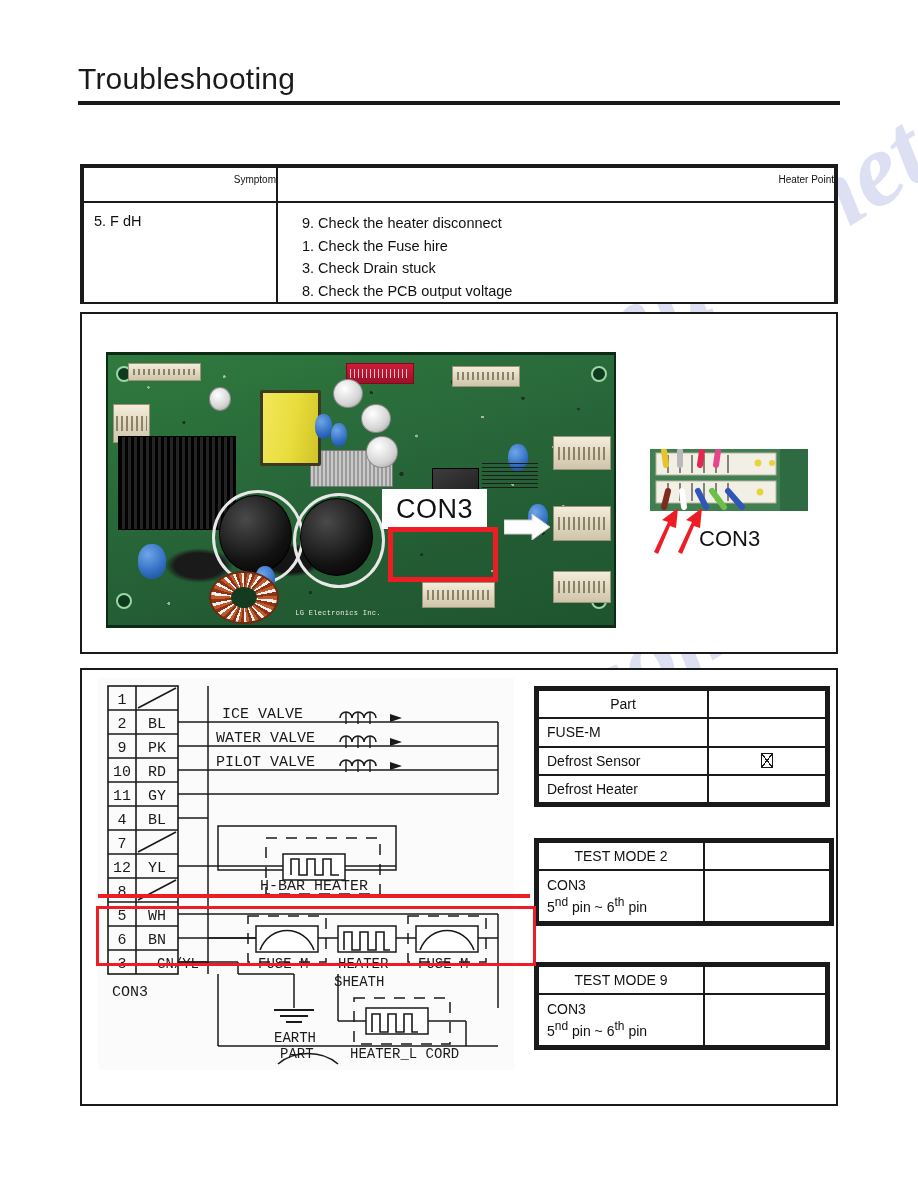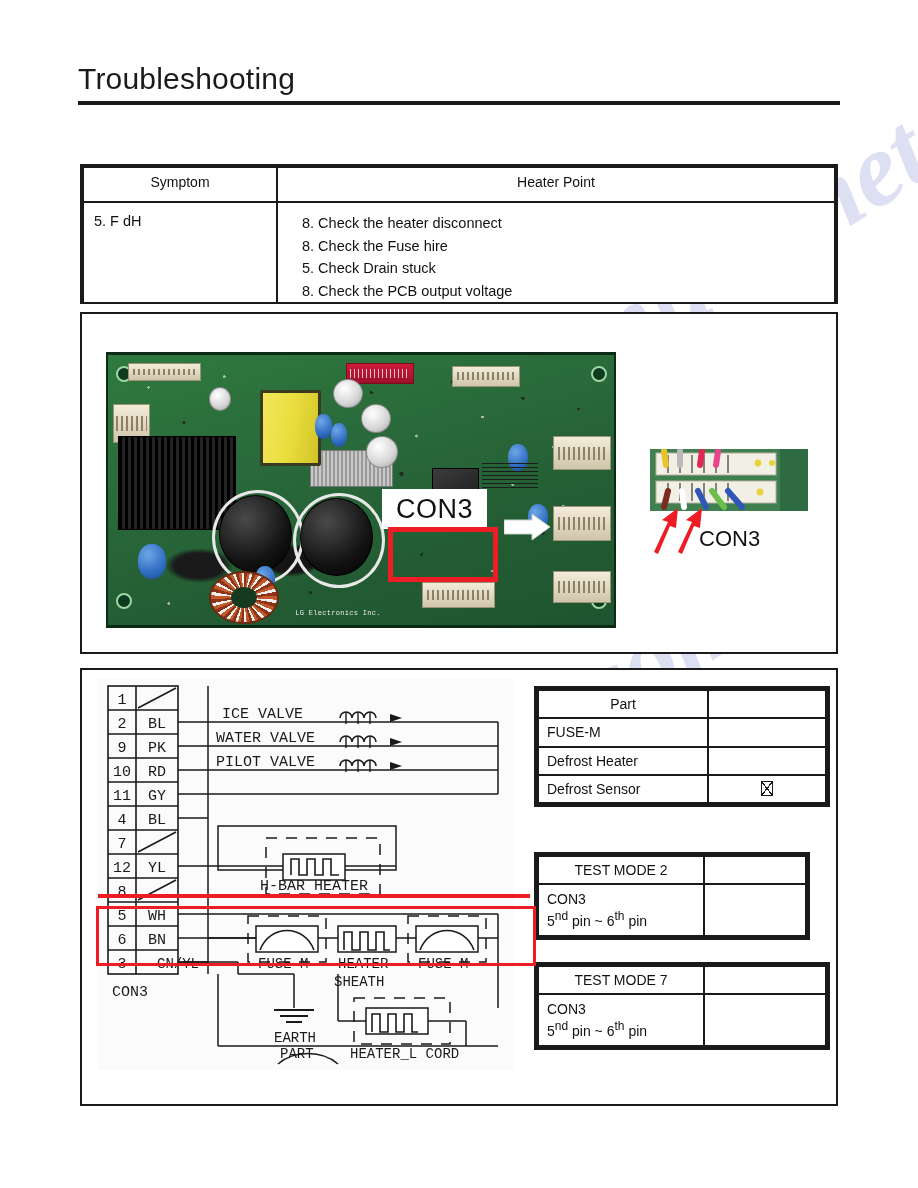--- a/index.html
+++ b/index.html
@@ -26,21 +26,21 @@
   .panel{position:absolute;border:2.5px solid #1a1a1a;background:#fff;
          box-sizing:border-box;z-index:10;}
 
   
   #symptom-table{position:absolute;left:80px;top:164px;width:758px;height:140px;
                  border:2.5px solid #1a1a1a;box-sizing:border-box;z-index:10;
                  background:#fff;}
   #symptom-table table{border-collapse:collapse;width:100%;height:100%;}
   #symptom-table td,#symptom-table th{border:2px solid #1a1a1a;
         font-weight:400;font-size:14.5px;vertical-align:top;}
-  #symptom-table .hdr{text-align:center;padding:6px 0 7px;font-size:14px;height:20px;}
+  #symptom-table .hdr{text-align:right;padding:6px 0 7px;font-size:10px;height:20px;}
   .sym-col{width:192px;}
   .sym-cell{padding:10px 0 0 10px;font-size:14.5px;}
   .cp-cell{padding:9px 0 0 24px;}
   .cp-list{list-style:none;margin:0;padding:0;}
   .cp-list li{font-size:14.5px;line-height:22.5px;}
 
   
   #photo-panel{left:80px;top:312px;width:758px;height:342px;}
   #pcb-photo{position:absolute;left:24px;top:38px;width:510px;height:276px;
              background:#0c2a14;overflow:hidden;}
@@ -152,21 +152,21 @@
   #red-box-lower{position:absolute;left:-2px;top:228px;width:440px;height:60px;
     border:3.5px solid #ee1c25;box-sizing:border-box;z-index:4;}
 
   
   .rtable{position:absolute;border:3px solid #1a1a1a;box-sizing:border-box;background:#fff;}
   .rtable table{border-collapse:collapse;width:100%;height:100%;}
   .rtable td{border:2px solid #1a1a1a;font-size:14px;padding:5px 8px;}
   .ctr{text-align:center;}
   #part-table{left:452px;top:16px;width:296px;height:121px;}
   #part-table .lcol{width:152px;}
-  #tm2-table{left:452px;top:182px;width:276px;height:88px;}
+  #tm2-table{left:452px;top:168px;width:300px;height:88px;}
   #tm1-table{left:452px;top:292px;width:296px;height:88px;}
   .tm-lcol{width:148px;}
   .tm-hdr{text-align:center;font-size:14.5px;}
   .pinline{font-size:14px;line-height:17px;}
   sup{font-size:12px;}
   .tofu{display:inline-block;width:10px;height:13px;border:1.2px solid #1a1a1a;
         position:relative;vertical-align:-2px;}
   .tofu::before,.tofu::after{content:"";position:absolute;left:0;top:0;
         width:100%;height:100%;}
   .tofu::before{background:linear-gradient(to bottom right,transparent 46%,#1a1a1a 46% 54%,transparent 54%);}
@@ -189,23 +189,23 @@
   <table>
     <tbody>
         <tr>
       <th class="hdr sym-col">Symptom</th>
       <th class="hdr">Heater Point</th>
     </tr>
     <tr>
       <td class="sym-cell">5. F dH</td>
       <td class="cp-cell">
         <ul class="cp-list">
-          <li>8. Check the heater disconnect</li>
-          <li>8. Check the Fuse hire</li>
-          <li>5. Check Drain stuck</li>
+          <li>9. Check the heater disconnect</li>
+          <li>1. Check the Fuse hire</li>
+          <li>3. Check Drain stuck</li>
           <li>8. Check the PCB output voltage</li>
         </ul>
       </td>
     </tr>
   </tbody>
     </table>
 </div>
 
 <div class="panel" id="photo-panel">
 
@@ -490,26 +490,26 @@
       <tbody>
           <tr>
         <td class="lcol ctr">Part</td>
         <td class="ctr"></td>
       </tr>
       <tr>
         <td class="lcol">FUSE-M</td>
         <td class="ctr"></td>
       </tr>
       <tr>
+        <td class="lcol">Defrost Sensor</td>
+        <td class="ctr"><span class="tofu"></span></td>
+      </tr>
+      <tr>
         <td class="lcol">Defrost Heater</td>
         <td class="ctr"></td>
-      </tr>
-      <tr>
-        <td class="lcol">Defrost Sensor</td>
-        <td class="ctr"><span class="tofu"></span></td>
       </tr>
     </tbody>
       </table>
   </div>
 
   <div class="rtable" id="tm2-table">
     <table>
       <tbody>
           <tr>
         <td class="tm-lcol tm-hdr">TEST MODE 2</td>
@@ -523,21 +523,21 @@
         <td></td>
       </tr>
     </tbody>
       </table>
   </div>
 
   <div class="rtable" id="tm1-table">
     <table>
       <tbody>
           <tr>
-        <td class="tm-lcol tm-hdr">TEST MODE 7</td>
+        <td class="tm-lcol tm-hdr">TEST MODE 9</td>
         <td></td>
       </tr>
       <tr>
         <td class="tm-lcol">
           <div class="pinline">CON3</div>
           <div class="pinline"><span>5</span><sup>nd</sup><span> pin ~ 6</span><sup>th</sup><span> pin</span></div>
         </td>
         <td></td>
       </tr>
     </tbody>

